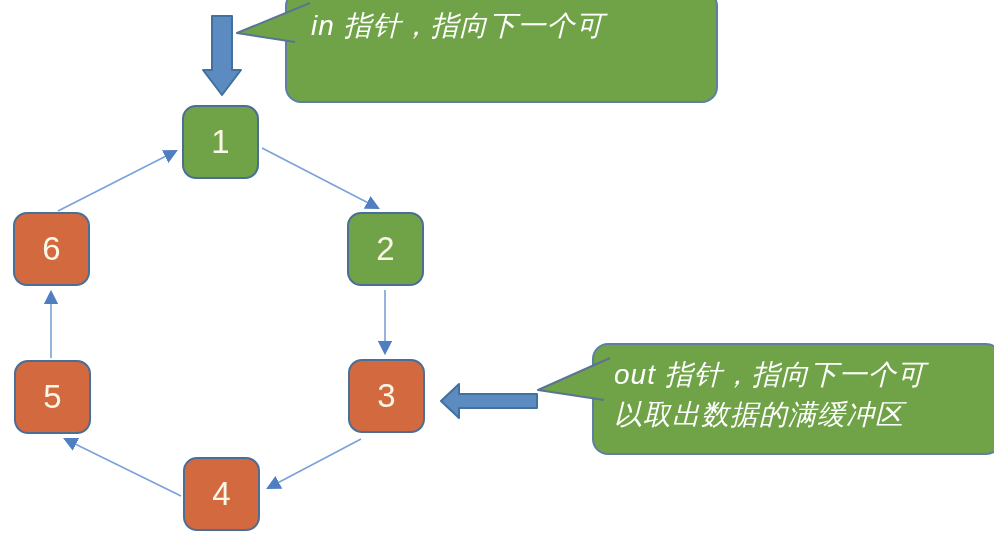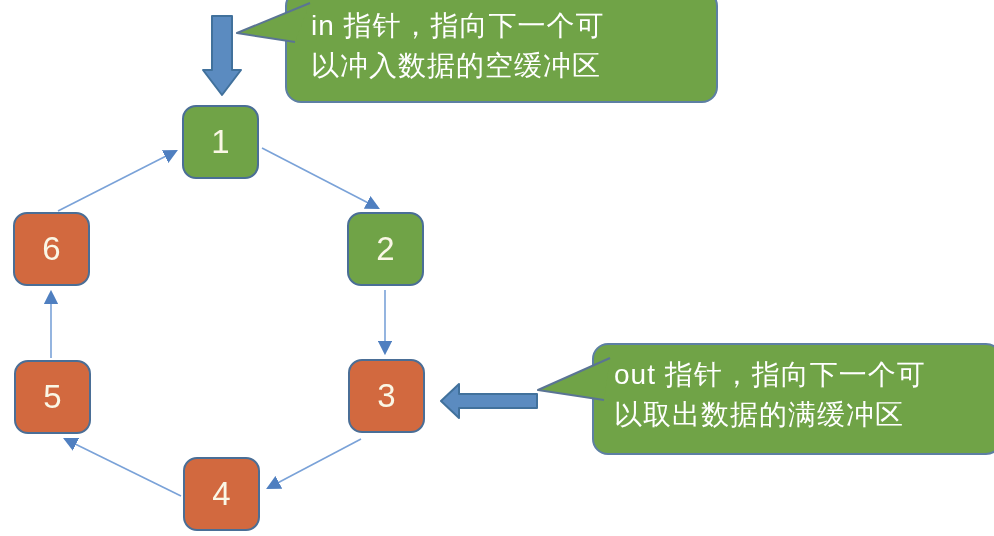--- a/index.html
+++ b/index.html
@@ -50,21 +50,21 @@
     border-radius:16px;
     box-sizing:border-box;
     color:#ffffff;
     font-size:28px;
     line-height:40px;
     letter-spacing:1px;
     z-index:3;
   }
   #in-callout{left:285px;top:-10px;width:433px;height:113px;padding:14px 0 0 24px;}
   #out-callout{left:592px;top:343px;width:410px;height:112px;padding:10px 0 0 20px;}
-  .callout-line{display:block;white-space:nowrap;}
+  .callout-line{display:block;white-space:nowrap;font-style:italic;}
 </style>
 </head>
 <body>
 
 <div id="canvas">
 
   <svg id="connector-layer" width="994" height="536" viewBox="0 0 994 536">
     <defs>
       <marker id="ah" viewBox="0 0 10 10" refX="8.5" refY="5" markerWidth="9" markerHeight="9" orient="auto">
         <path d="M0,0 L10,5 L0,10 z" class="ahfill"></path>
@@ -96,21 +96,20 @@
   </div>
   <div id="buffer-5" class="buffer-box buffer-orange">
     <span>5</span>
   </div>
   <div id="buffer-6" class="buffer-box buffer-orange">
     <span>6</span>
   </div>
 
   <div id="in-callout" class="callout">
     <span class="callout-line">in 指针，指向下一个可</span>
-    <span class="callout-line">以冲入数据的空缓冲区</span>
   </div>
   <div id="out-callout" class="callout">
     <span class="callout-line">out 指针，指向下一个可</span>
     <span class="callout-line">以取出数据的满缓冲区</span>
   </div>
 
   <svg id="tail-layer" width="994" height="536" viewBox="0 0 994 536">
     <polygon class="tail-fill" points="310,3 237,33 295,42"></polygon>
     <path class="tail-stroke" d="M310,3 L237,33 L295,42"></path>
     <polygon class="tail-fill" points="610,358 538,390 604,400"></polygon>

